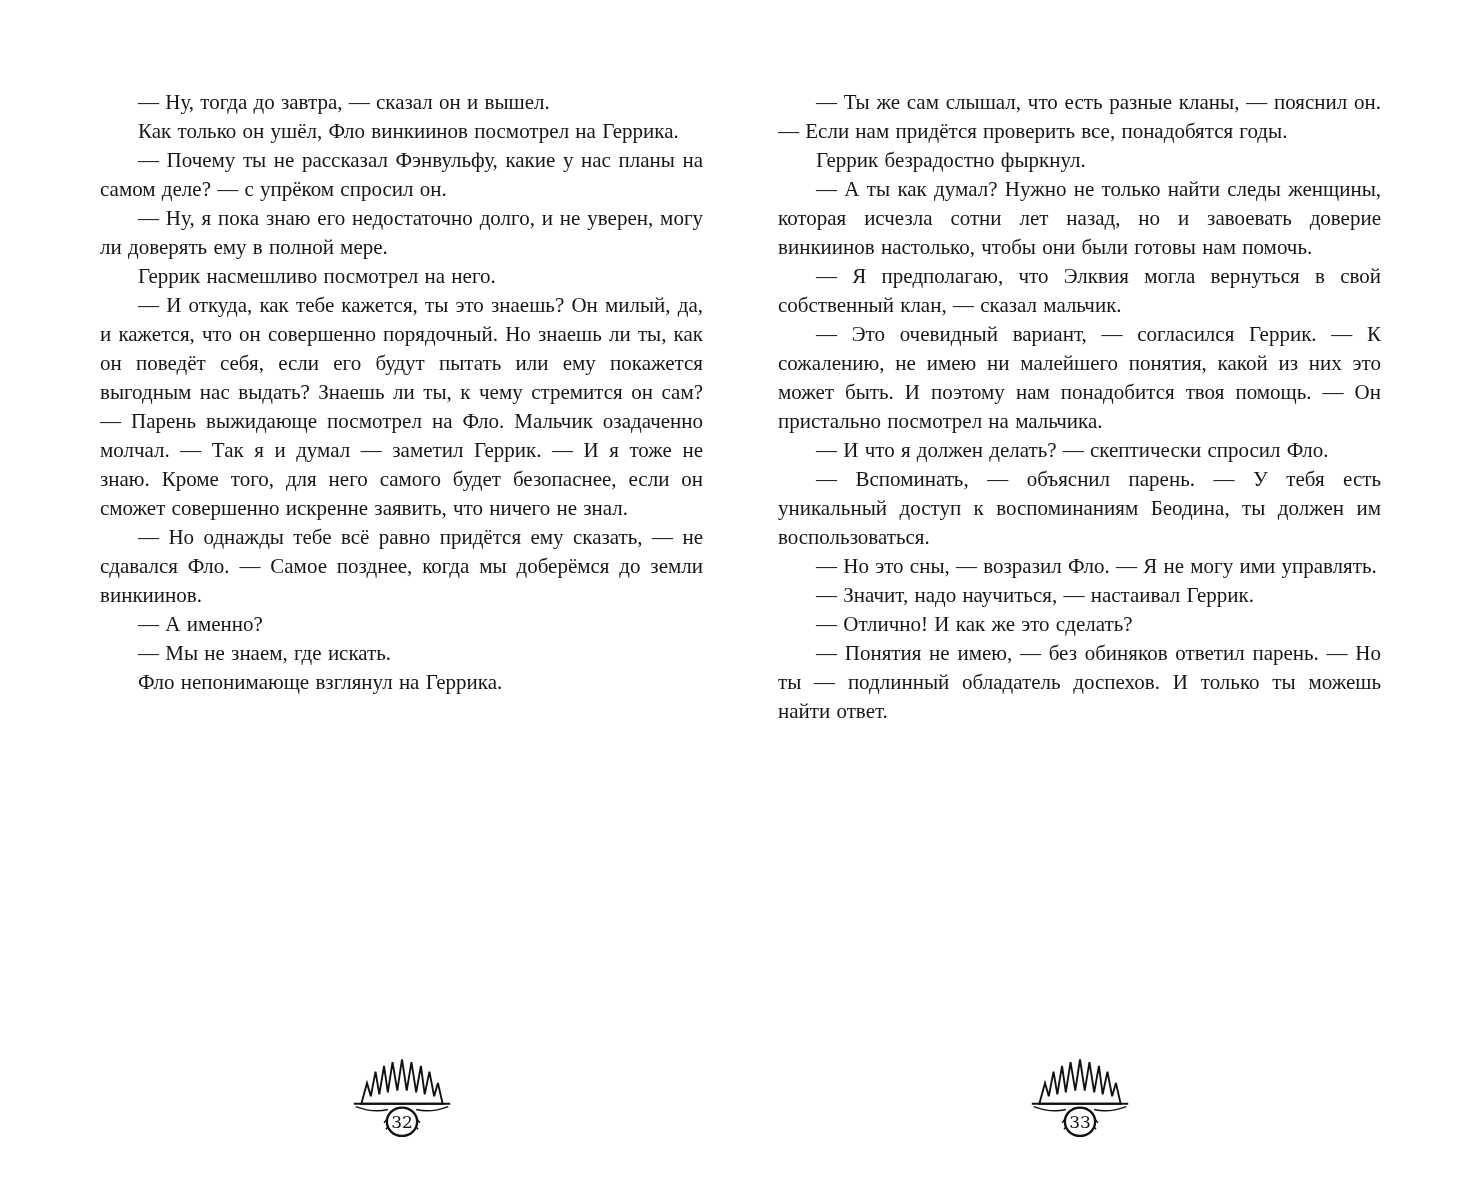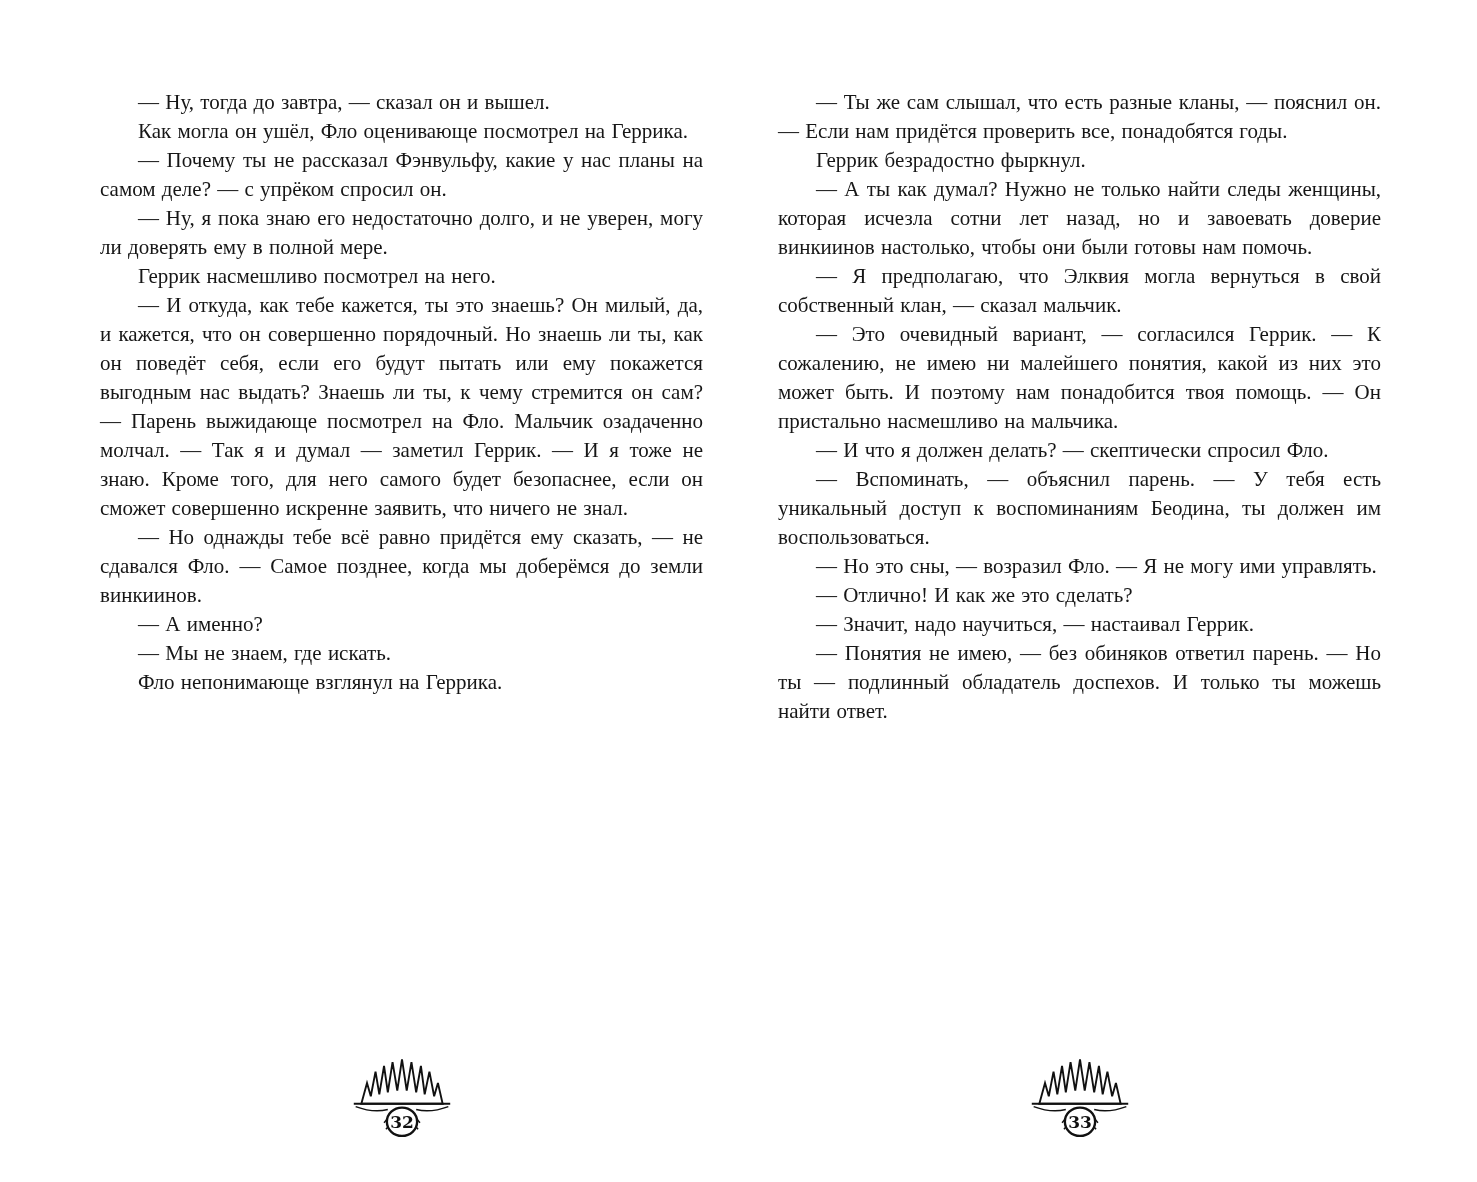--- a/index.html
+++ b/index.html
@@ -30,38 +30,37 @@
     -webkit-hyphens: auto;
     word-spacing: 1px;
   }
   .page-text p { text-indent: 38px; }
   .emblem {
     margin-top: auto;
     align-self: center;
     width: 104px;
     height: 96px;
     flex: 0 0 auto;
-    font-weight: bold;
   }
   .emblem svg { width: 100%; height: 100%; display: block; }
   .emblem text {
     font-family: "DejaVu Serif", "Liberation Serif", serif;
     font-size: 18px;
     fill: #111;
   }
 </style>
 </head>
 <body>
 
 <div class="spread">
 
   <div class="page">
     <div class="page-text">
       <p>— Ну, тогда до завтра, — сказал он и вышел.</p>
-      <p>Как могла он ушёл, Фло оценивающе посмотрел на Геррика.</p>
+      <p>Как только он ушёл, Фло винкиинов посмотрел на Геррика.</p>
       <p>— Почему ты не рассказал Фэнвульфу, какие у нас планы на самом деле? — с упрёком спросил он.</p>
       <p>— Ну, я пока знаю его недостаточно долго, и не уверен, могу ли доверять ему в полной мере.</p>
       <p>Геррик насмешливо посмотрел на него.</p>
       <p>— И откуда, как тебе кажется, ты это знаешь? Он милый, да, и кажется, что он совершенно порядочный. Но знаешь ли ты, как он поведёт себя, если его будут пытать или ему покажется выгодным нас выдать? Знаешь ли ты, к чему стремится он сам? — Парень выжидающе посмотрел на Фло. Мальчик озадаченно молчал. — Так я и думал — заметил Геррик. — И я тоже не знаю. Кроме того, для него самого будет безопаснее, если он сможет совершенно искренне заявить, что ничего не знал.</p>
       <p>— Но однажды тебе всё равно придётся ему сказать, — не сдавался Фло. — Самое позднее, когда мы доберёмся до земли винкиинов.</p>
       <p>— А именно?</p>
       <p>— Мы не знаем, где искать.</p>
       <p>Фло непонимающе взглянул на Геррика.</p>
     </div>
     <div class="emblem">
@@ -79,26 +78,26 @@
       </svg>
     </div>
   </div>
 
   <div class="page">
     <div class="page-text">
       <p>— Ты же сам слышал, что есть разные кланы, — пояснил он. — Если нам придётся проверить все, понадобятся годы.</p>
       <p>Геррик безрадостно фыркнул.</p>
       <p>— А ты как думал? Нужно не только найти следы женщины, которая исчезла сотни лет назад, но и завоевать доверие винкиинов настолько, чтобы они были готовы нам помочь.</p>
       <p>— Я предполагаю, что Элквия могла вернуться в свой собственный клан, — сказал мальчик.</p>
-      <p>— Это очевидный вариант, — согласился Геррик. — К сожалению, не имею ни малейшего понятия, какой из них это может быть. И поэтому нам понадобится твоя помощь. — Он пристально насмешливо на мальчика.</p>
+      <p>— Это очевидный вариант, — согласился Геррик. — К сожалению, не имею ни малейшего понятия, какой из них это может быть. И поэтому нам понадобится твоя помощь. — Он пристально посмотрел на мальчика.</p>
       <p>— И что я должен делать? — скептически спросил Фло.</p>
       <p>— Вспоминать, — объяснил парень. — У тебя есть уникальный доступ к воспоминаниям Беодина, ты должен им воспользоваться.</p>
       <p>— Но это сны, — возразил Фло. — Я не могу ими управлять.</p>
+      <p>— Значит, надо научиться, — настаивал Геррик.</p>
       <p>— Отлично! И как же это сделать?</p>
-      <p>— Значит, надо научиться, — настаивал Геррик.</p>
       <p>— Понятия не имею, — без обиняков ответил парень. — Но ты — подлинный обладатель доспехов. И только ты можешь найти ответ.</p>
     </div>
     <div class="emblem">
       <svg viewBox="0 0 110 96">
         <path d="M12,52 L18,30 L22,44 L27,18 L31,42 L36,12 L40,40 L45,8 L50,38 L55,5 L60,38 L65,8 L70,40 L75,12 L79,42 L84,18 L89,44 L93,30 L98,52 Z" fill="#ffffff" stroke="#111" stroke-width="2"></path>
         <line x1="4" y1="52" x2="106" y2="52" stroke="#111" stroke-width="2"></line>
         <path d="M6,55 Q25,62 40,58" fill="none" stroke="#111" stroke-width="1.5"></path>
         <path d="M104,55 Q85,62 70,58" fill="none" stroke="#111" stroke-width="1.5"></path>
         <line x1="36" y1="72" x2="42" y2="65" stroke="#111" stroke-width="1.5"></line>
         <line x1="38" y1="79" x2="44" y2="72" stroke="#111" stroke-width="1.5"></line>

